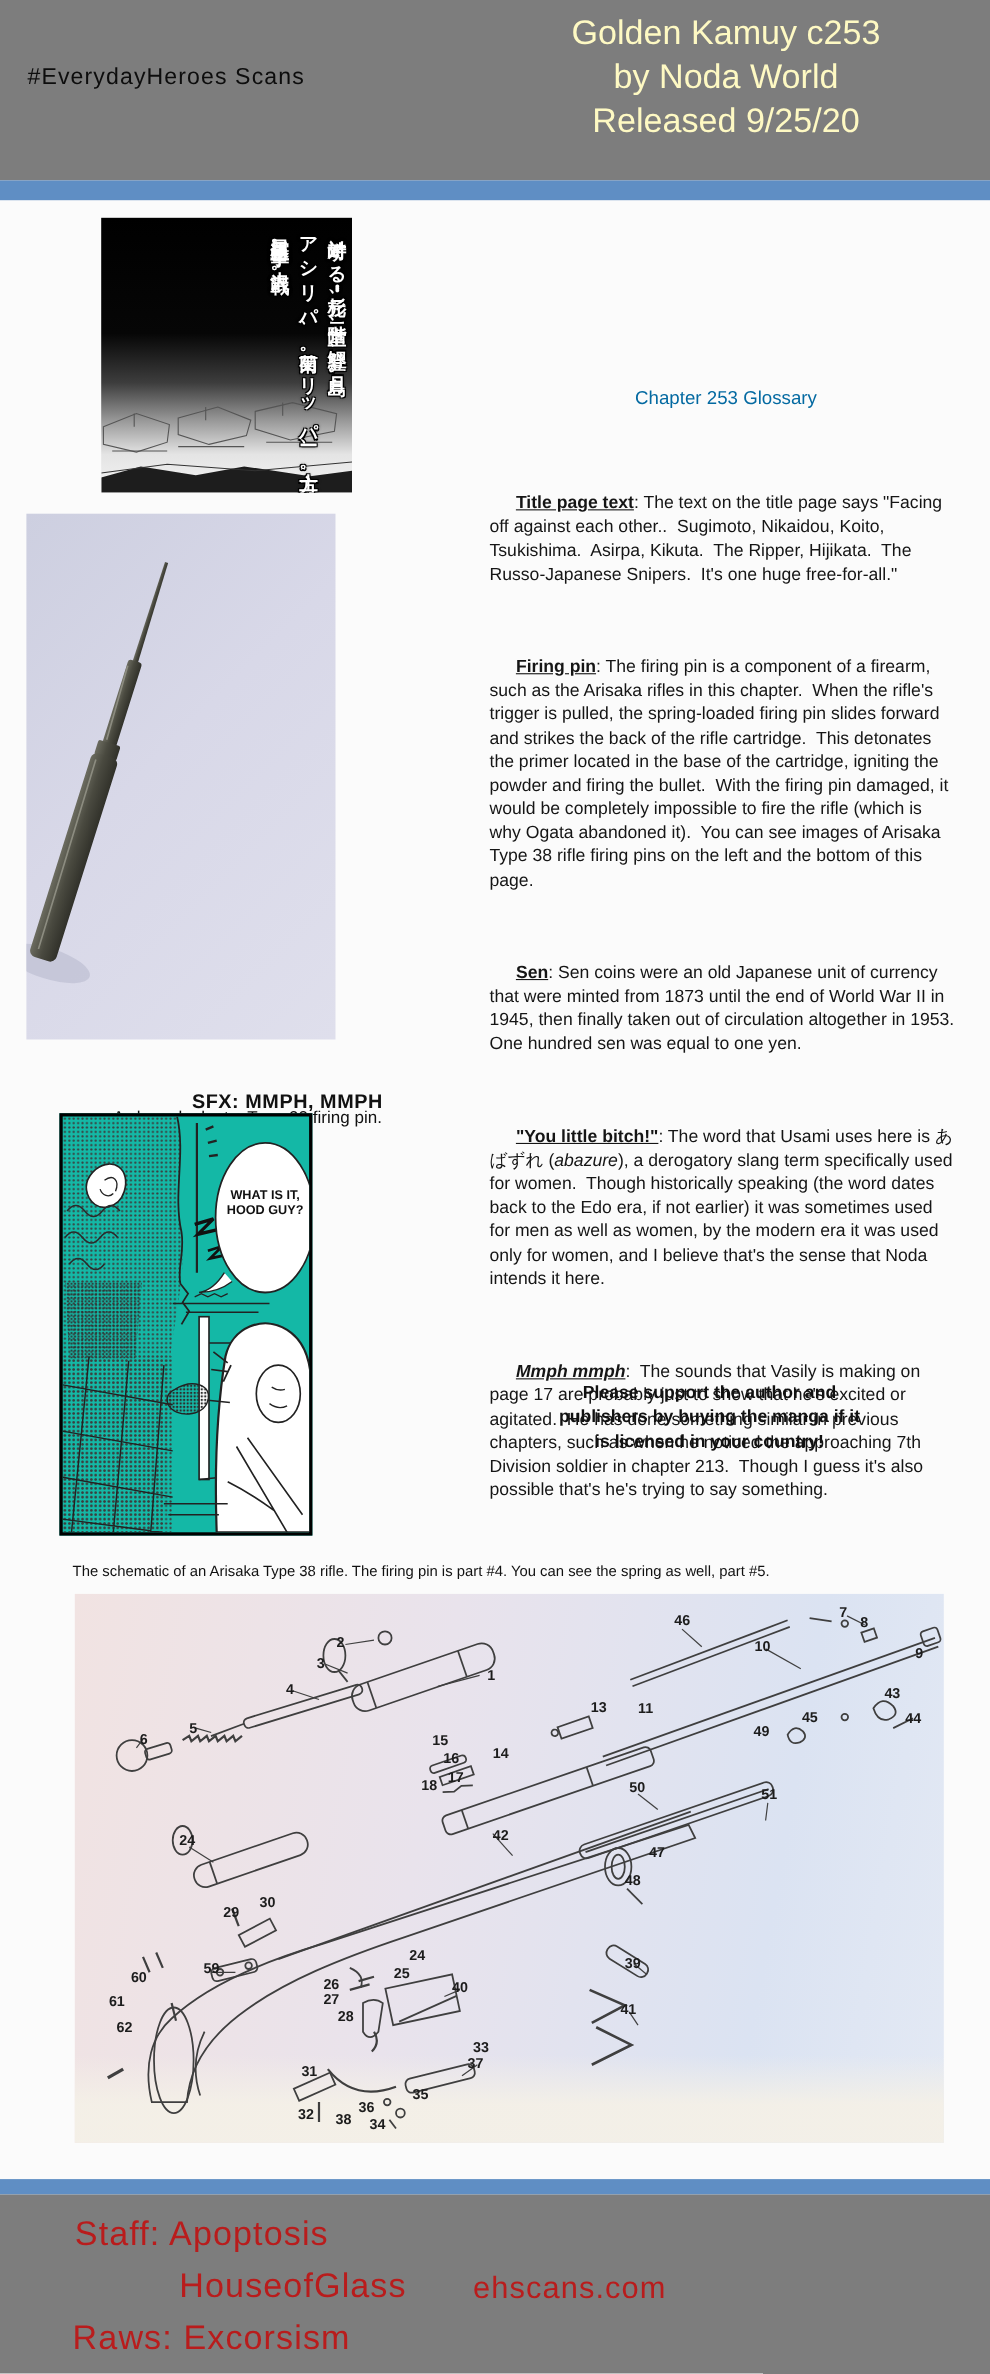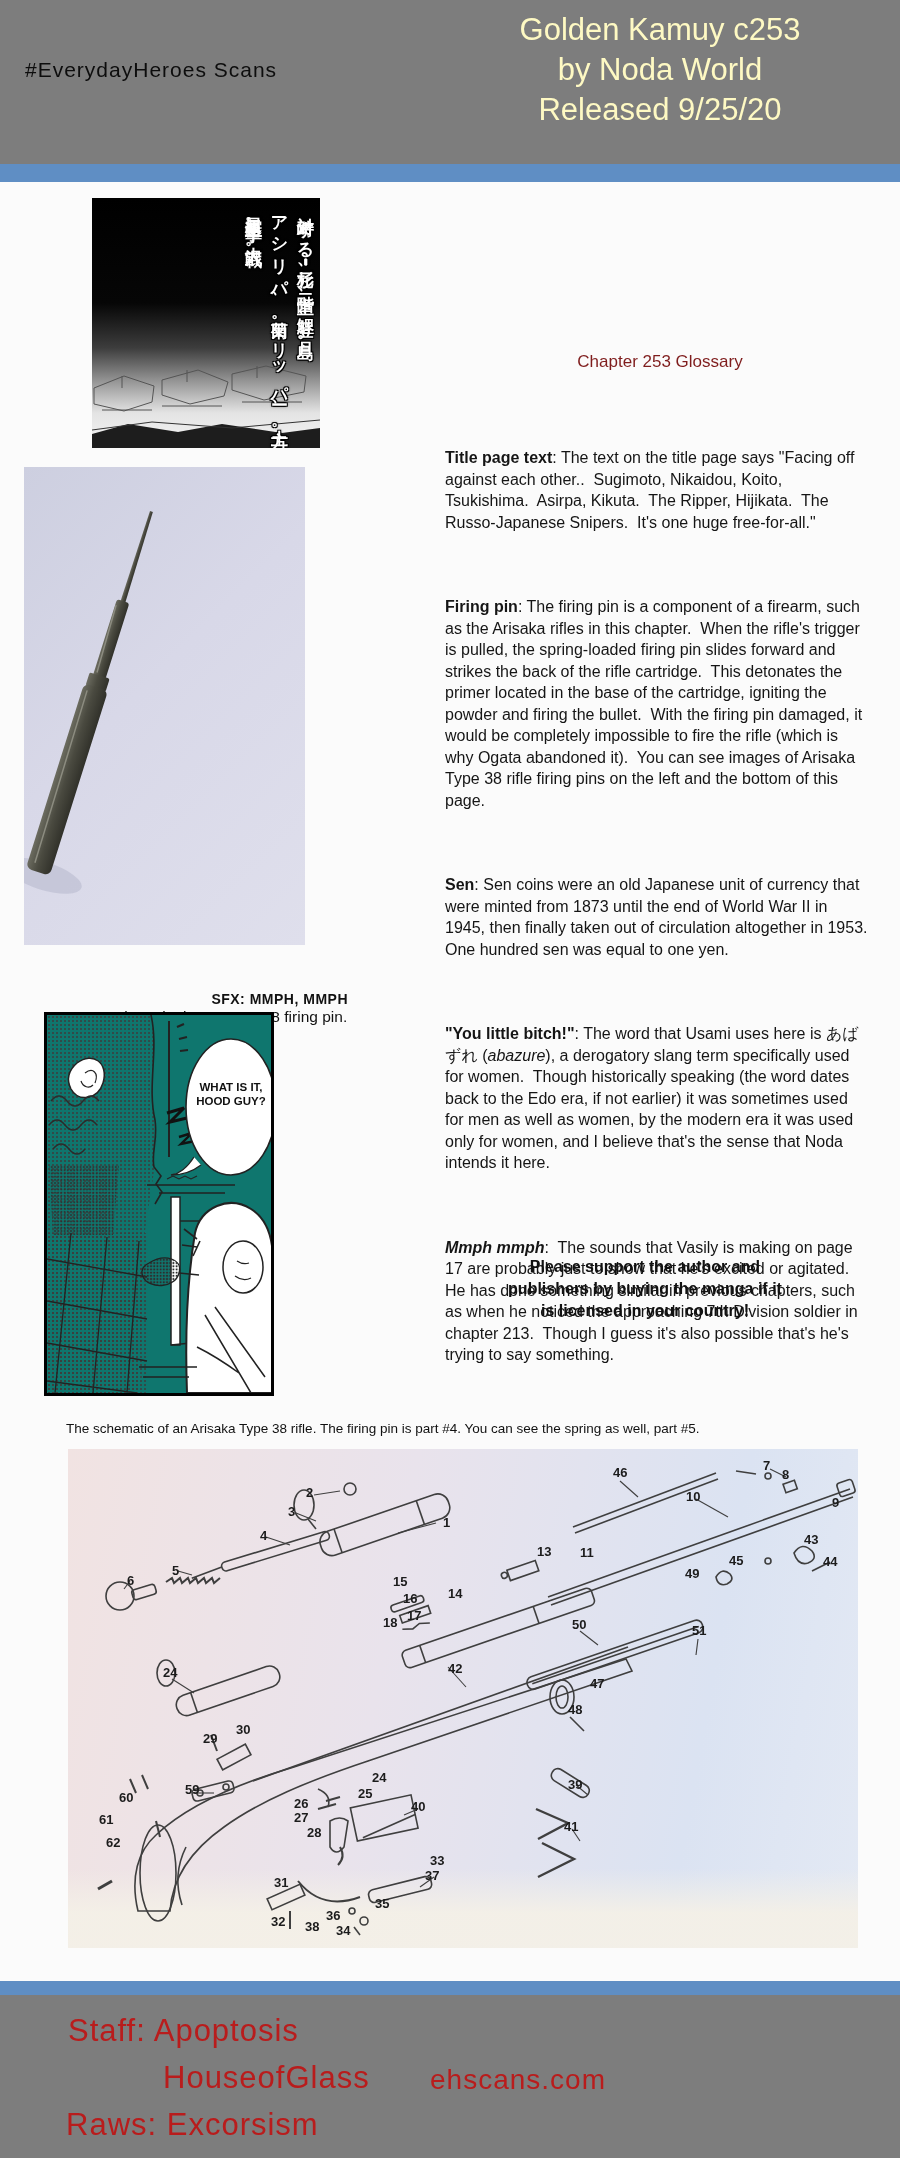--- a/index.html
+++ b/index.html
@@ -26,39 +26,39 @@
   .title-img{position:absolute;left:92px;top:198px;width:228px;height:250px;overflow:hidden;
              background:linear-gradient(to bottom,#000 0%,#060606 42%,#3d3d3d 60%,#9a9a9a 74%,#e4e4e4 86%,#f4f4f4 100%);}
   .title-img svg{position:absolute;left:0;top:0;}
   .tcols{position:absolute;right:6px;top:6px;height:238px;writing-mode:vertical-rl;
          font-family:"DejaVu Serif","Liberation Serif",serif;font-weight:bold;font-size:17px;
          color:#fff;letter-spacing:2px;line-height:1.0;
          text-shadow:0 0 3px #000,1px 1px 0 #000,-1px -1px 0 #000,1px -1px 0 #000,-1px 1px 0 #000;}
   .tcols span{display:inline-block;margin-left:9px;}
 
   
-  .gloss-head{position:absolute;left:445px;top:352px;width:430px;text-align:center;font-size:17px;color:#7f1d1d;}
+  .gloss-head{position:absolute;left:445px;top:352px;width:430px;text-align:center;font-size:17px;color:#0369a1;}
   .gloss{position:absolute;left:445px;top:404px;width:424px;font-size:16px;line-height:21.5px;
          color:#151515;white-space:pre-wrap;}
   .gloss .entry{margin:0 0 20px 0;}
-  .term{font-weight:bold;}
+  .term{font-weight:bold;text-decoration:underline;margin-left:24px;}
   .term.ital{font-style:italic;}
   .ital-word{font-style:italic;}
   .support{position:absolute;left:500px;top:1256px;width:290px;text-align:center;
            font-weight:bold;font-size:16px;line-height:22px;color:#111;}
 
   
   .pin-photo{position:absolute;left:24px;top:467px;width:281px;height:478px;
              background:linear-gradient(135deg,#cdcfe0 0%,#d8d8e8 45%,#dfdfec 100%);}
   .photo-cap{position:absolute;left:30px;top:1008px;width:390px;text-align:center;font-size:15.5px;color:#111;}
 
   
   .sfx{position:absolute;left:120px;top:991px;width:228px;text-align:right;
-       font-weight:bold;font-size:14px;letter-spacing:.5px;color:#111;}
-  .panel{position:absolute;left:44px;top:1012px;width:224px;height:378px;background:#0f766e;border:3px solid #000;}
+       font-weight:bold;font-size:18px;letter-spacing:.5px;color:#111;}
+  .panel{position:absolute;left:54px;top:1012px;width:224px;height:378px;background:#14b8a6;border:3px solid #000;}
   .bubble-text{position:absolute;left:141px;top:66px;width:86px;text-align:center;
                font-weight:bold;font-size:11.5px;line-height:13.5px;color:#111;}
 
   
   .schem-cap{position:absolute;left:66px;top:1421px;width:800px;font-size:13.5px;color:#111;}
   .schem{position:absolute;left:68px;top:1449px;width:790px;height:499px;
          background:linear-gradient(to bottom,rgba(0,0,0,0) 84%,rgba(244,240,231,.95) 93%),
                     linear-gradient(100deg,#f1e3e2 0%,#e9e3ec 40%,#dbe3f2 78%,#e3e9f4 100%);}
   .schem svg{position:absolute;left:0;top:0;}
   .schem text{font-family:"Liberation Sans","DejaVu Sans",sans-serif;font-weight:bold;font-size:13px;fill:#1c1c1c;}

